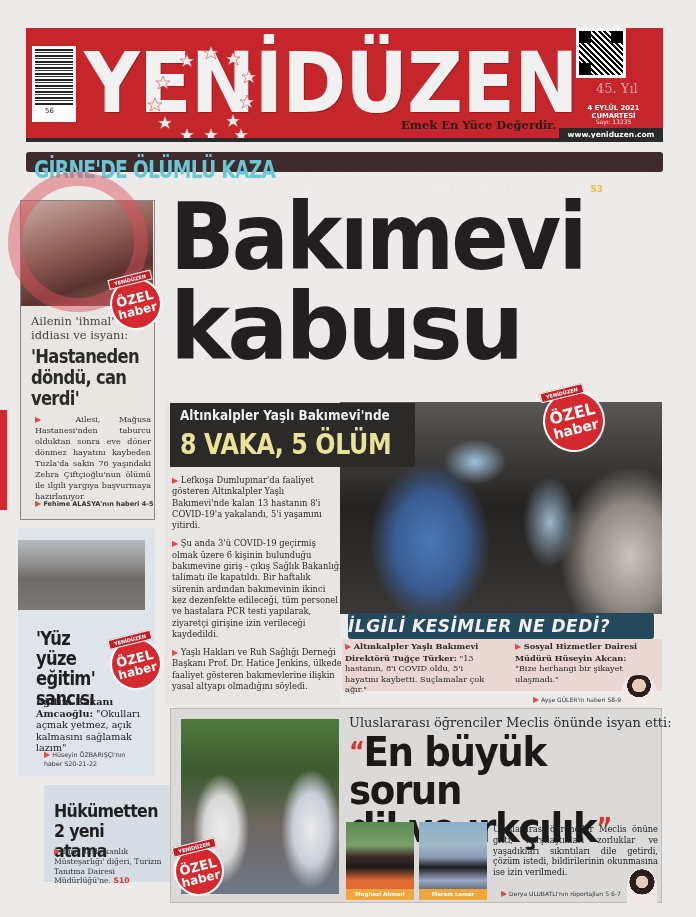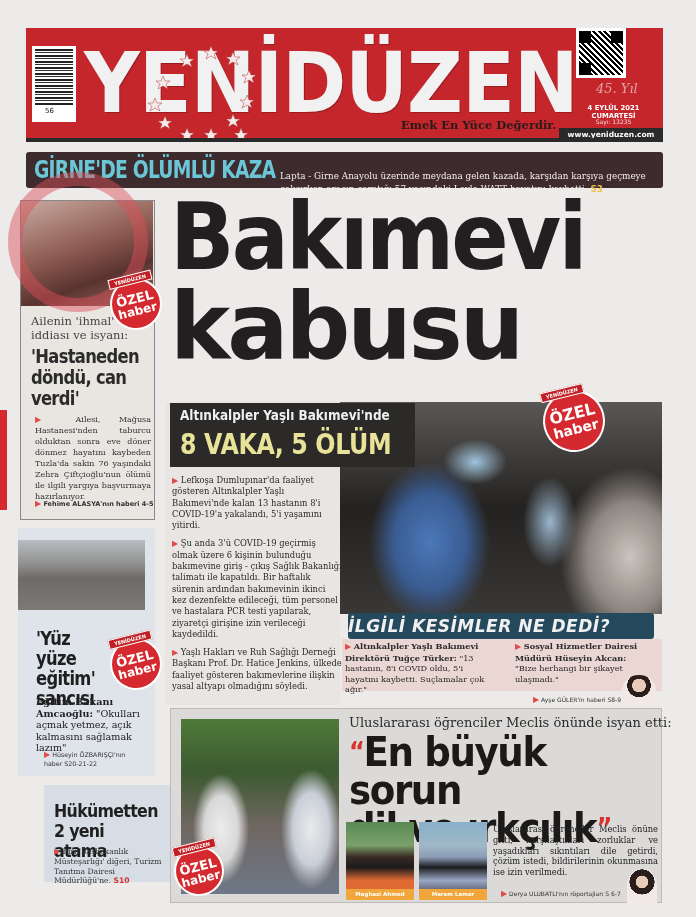--- a/index.html
+++ b/index.html
@@ -18,27 +18,27 @@
     color: #f1f1f1; letter-spacing: -1px; line-height: 100px; transform: scaleX(0.93); transform-origin: left; text-shadow: 1px 1px 0 #9a1c20; }
   .stars { left: 95px; top: 12px; width: 160px; height: 110px; }
   .tagline { left: 375px; top: 90px; font-family: "DejaVu Serif", serif; font-size: 11.5px; color: #2a1a1a; font-weight: bold; text-align: right; }
   .qr { left: 550px; top: 0; width: 50px; height: 50px; background: #fff; padding: 3px; }
   .qr-inner { width: 100%; height: 100%;
     background:
       linear-gradient(#000,#000) 0 0/12px 12px no-repeat,
       linear-gradient(#000,#000) 100% 0/12px 12px no-repeat,
       linear-gradient(#000,#000) 0 100%/12px 12px no-repeat,
       repeating-linear-gradient(45deg, #000 0 2px, #fff 2px 4px); }
-  .anniv { left: 570px; top: 53px; font-family: "DejaVu Serif", serif; font-style: italic; font-size: 13px; color: #e0a5a5; }
+  .anniv { left: 570px; top: 53px; font-family: "DejaVu Serif", serif; font-size: 13px; color: #e0a5a5; }
   .date { left: 540px; top: 76px; width: 95px; font-family: "DejaVu Sans", sans-serif; font-size: 6.8px; font-weight: bold; color: #fff; text-align: center; border-bottom: 1px solid #f0c0c0; padding-bottom: 20px; }
   .issue { left: 540px; top: 90px; width: 95px; font-family: "DejaVu Sans", sans-serif; font-size: 6px; color: #f4dada; text-align: center; }
   .website { left: 533px; top: 100px; width: 104px; height: 14px; background: #2a2a2a; color: #fff; font-family: "DejaVu Sans", sans-serif; font-size: 7.5px; font-weight: bold; text-align: center; line-height: 14px; }
 
   
-  .breaking { left: 26px; top: 152px; width: 637px; height: 36px; background: #3d2b2e; border-radius: 3px; }
+  .breaking { left: 26px; top: 152px; width: 637px; height: 20px; background: #3d2b2e; border-radius: 3px; }
   .breaking-title { left: 8px; top: 2px; font-family: "DejaVu Sans", sans-serif; font-weight: 900; font-size: 24px; color: #6bc7d6; letter-spacing: -1px; transform: scaleX(0.78); transform-origin: left; line-height: 32px; }
   .breaking-text { left: 254px; top: 18px; width: 380px; font-family: "DejaVu Serif", serif; font-size: 8.8px; color: #f3ecec; line-height: 13px; }
   .page-ref { color: #f0c04a; font-weight: bold; font-family: "DejaVu Sans", sans-serif; }
 
   
   .stamp { left: 8px; top: 172px; width: 140px; height: 140px; border-radius: 50%; border: 14px solid rgba(220,80,90,0.55); opacity: 0.85; }
 
   
   .left1 { left: 20px; top: 200px; width: 135px; height: 320px; border: 1.5px solid #888; background: #e9e6e2; }
   .left1-photo { left: 0; top: 0; width: 132px; height: 105px; background: linear-gradient(160deg, #c9a9a0 0%, #8c5a50 45%, #5a3330 70%, #9b6c62 100%); }

